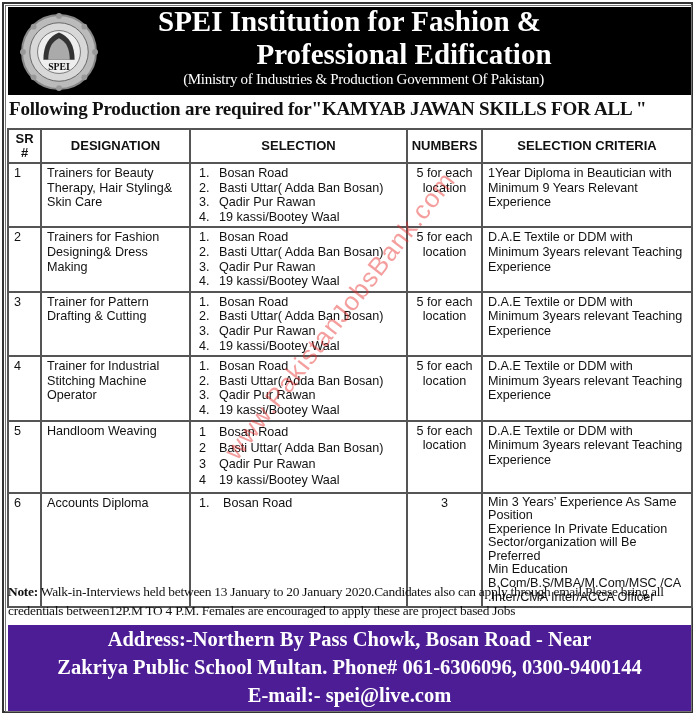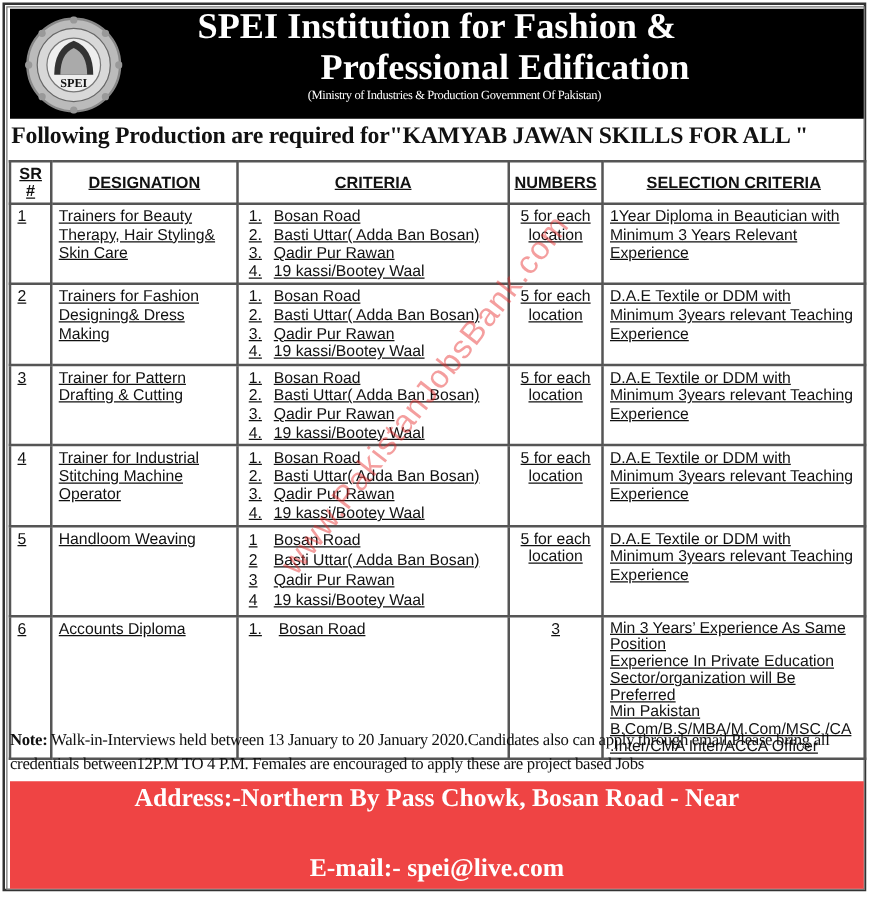--- a/index.html
+++ b/index.html
@@ -5,42 +5,42 @@
   html, body { margin:0; padding:0; background:#ffffff; }
   body { width:699px; height:719px; position:relative; overflow:hidden; font-family:"Liberation Sans", sans-serif; color:#111; }
   .frame { position:absolute; left:2px; top:2px; width:691px; height:711px; border:2px solid #333; box-sizing:border-box; }
   .frame-inner { position:absolute; left:5px; top:5px; width:687px; height:707px; border:1px solid #777; box-sizing:border-box; }
 
   .header { position:absolute; left:8px; top:7px; width:683px; height:88px; background:#000; color:#fff; }
   .logo { position:absolute; left:12px; top:6px; width:78px; height:78px; }
   .title1, .title2 { position:absolute; left:0; width:683px; text-align:center; font-family:"Liberation Serif", serif; font-weight:bold; color:#fff; }
   .title1 { top:-2px; font-size:29px; box-sizing:border-box; }
   .title2 { top:31px; font-size:29px; padding-left:45px; box-sizing:border-box;margin-left:32px; }
-  .subtitle { position:absolute; left:0; top:64px; width:683px; text-align:center; font-family:"Liberation Serif", serif; font-size:10px; color:#fff; padding-left:28px; box-sizing:border-box; letter-spacing:-0.3px; }
+  .subtitle { position:absolute; left:0; top:64px; width:683px; text-align:center; font-family:"Liberation Serif", serif; font-size:15px; color:#fff; padding-left:28px; box-sizing:border-box; letter-spacing:-0.3px; }
 
   .headline { position:absolute; left:9px; top:98px; width:680px; font-family:"Liberation Serif", serif; font-weight:bold; font-size:19px; color:#111; white-space:nowrap; letter-spacing:-0.2px; }
 
   table.jobs { position:absolute; left:7px; top:128px; width:684px; border-collapse:collapse; table-layout:fixed; font-size:12.6px; }
-  table.jobs td, table.jobs th { border:2px solid #555; vertical-align:top; padding:2px 5px; line-height:14.6px;text-decoration:underline; }
+  table.jobs td, table.jobs th { border:2px solid #555; vertical-align:top; padding:2px 5px; line-height:14.6px; }
   table.jobs th { font-weight:bold; font-size:13px; text-align:center; vertical-align:middle; padding:2px 2px; }
   .c-sr { width:33px; }
   .c-des { width:149px; }
   .c-loc { width:217px; }
   .c-num { width:75px; }
   .c-crit { width:210px; }
   .num-cell { text-align:center; padding:2px 2px !important; }
   ol.locs { list-style:none; margin:0; padding:0; }
   ol.locs li { display:flex; }
   ol.locs li .n { width:20px; flex:0 0 20px; padding-left:3px; }
   .r1 { height:59px; } .r2 { height:59px; } .r3 { height:60px; } .r4 { height:59px; } .r5 { height:72px; } .r6 { height:111px; }
 
   .note { position:absolute; left:8px; top:582px; width:682px; font-family:"Liberation Serif", serif; font-size:13.4px; line-height:19px; color:#111; letter-spacing:-0.25px; }
   .note b { font-weight:bold; }
 
-  .footer { position:absolute; left:8px; top:625px; width:683px; height:86px; background:#ef4444; color:#fff; font-family:"Liberation Serif", serif; font-weight:bold; text-align:center; }
+  .footer { position:absolute; left:8px; top:625px; width:683px; height:86px; background:#4c1d95; color:#fff; font-family:"Liberation Serif", serif; font-weight:bold; text-align:center; }
   .footer .l1 { position:absolute; top:3px; left:0; width:100%; font-size:20.5px; }
   .footer .l2 { position:absolute; top:31px; left:0; width:100%; font-size:20.5px; }
   .footer .l3 { position:absolute; top:59px; left:0; width:100%; font-size:20.5px; }
 
   .watermark { position:absolute; left:130px; top:300px; width:420px; text-align:center; transform:rotate(-52deg); transform-origin:center; color:rgba(230,40,40,0.45); font-size:26px; font-family:"Liberation Sans", sans-serif; pointer-events:none; white-space:nowrap; letter-spacing:1px; }
 </style>
 </head>
 <body>
 
 <div class="frame"></div>
@@ -80,21 +80,21 @@
       <col class="c-num">
       <col class="c-crit">
   </colgroup>
   <tbody>
       <tr style="height:32px;">
     <th style="line-height:14px;">
       <span>SR</span><br>
       <span>#</span>
     </th>
     <th>DESIGNATION</th>
-    <th>CRITERIA</th>
+    <th>SELECTION</th>
     <th>NUMBERS</th>
     <th>SELECTION CRITERIA</th>
   </tr>
 
   <tr class="r1">
     <td>1</td>
     <td>Trainers for  Beauty Therapy, Hair Styling&amp; Skin Care</td>
     <td>
       <ol class="locs">
         <li>
@@ -109,21 +109,21 @@
               <span class="n">3.</span>
               <span>Qadir Pur Rawan</span>
             </li>
         <li>
               <span class="n">4.</span>
               <span>19 kassi/Bootey Waal</span>
             </li>
       </ol>
     </td>
     <td class="num-cell">5 for each location</td>
-    <td>1Year Diploma in Beautician with Minimum 3 Years Relevant Experience</td>
+    <td>1Year Diploma in Beautician with Minimum 9 Years Relevant Experience</td>
   </tr>
 
   <tr class="r2">
     <td>2</td>
     <td>Trainers for Fashion Designing&amp; Dress Making</td>
     <td>
       <ol class="locs">
         <li>
               <span class="n">1.</span>
               <span>Bosan Road</span>
@@ -235,29 +235,30 @@
         <li>
               <span class="n" style="width:24px;flex-basis:24px;">1.</span>
               <span>Bosan Road</span>
             </li>
       </ol>
     </td>
     <td class="num-cell">3</td>
     <td style="line-height:13.6px;">
       <div>Min 3 Years’ Experience As Same Position</div>
       <div>Experience In Private Education Sector/organization will Be Preferred</div>
-      <div>Min Pakistan</div>
+      <div>Min Education</div>
       <div>B.Com/B.S/MBA/M.Com/MSC /CA .Inter/CMA Inter/ACCA Officer</div>
     </td>
   </tr>
 </tbody>
   </table>
 
 <div class="watermark">www.PakistanJobsBank.com</div>
 
 <div class="note">
   <b>Note:</b><span> Walk-in-Interviews held between 13 January to 20 January  2020.Candidates also can apply through email,Please bring all credentials between12P.M TO 4 P.M. Females are encouraged to apply these are project based Jobs</span>
 </div>
 
 <div class="footer">
   <div class="l1">Address:-Northern By Pass Chowk, Bosan Road - Near</div>
+  <div class="l2">Zakriya Public School Multan. Phone# 061-6306096, 0300-9400144</div>
   <div class="l3">E-mail:- spei@live.com</div>
 </div>
 
 </body></html>

